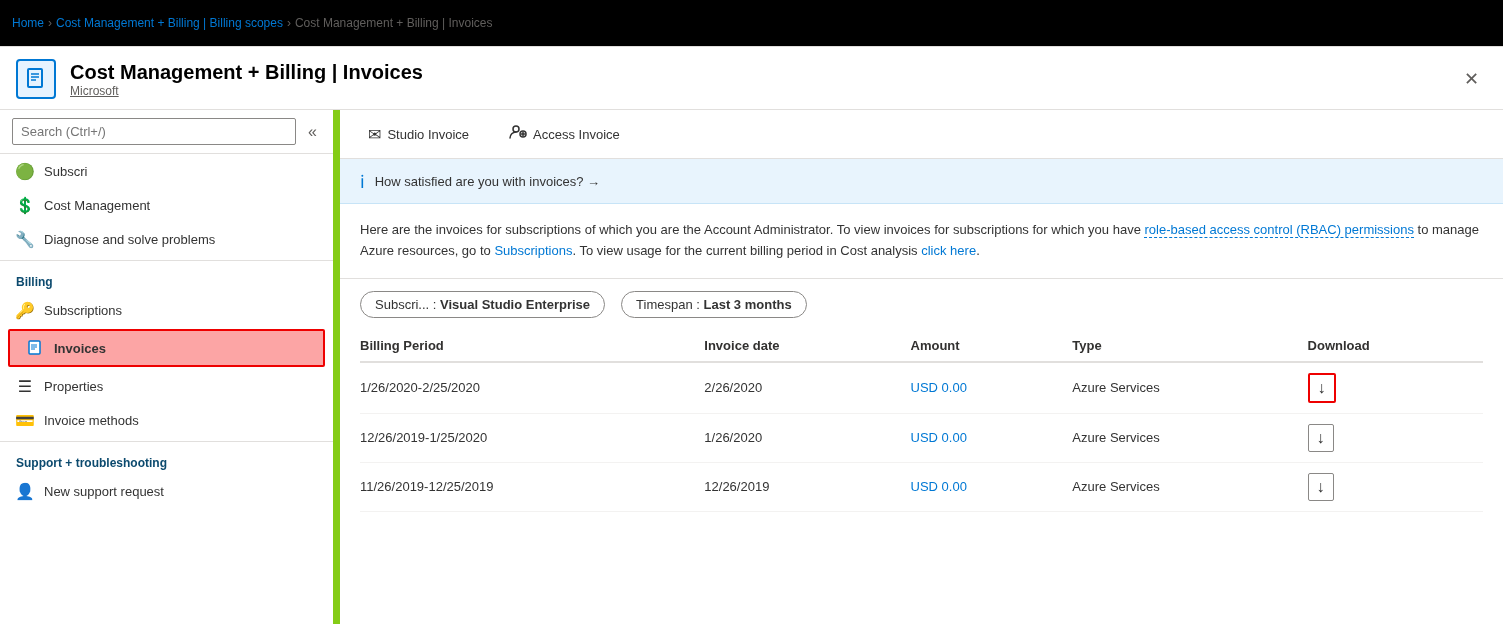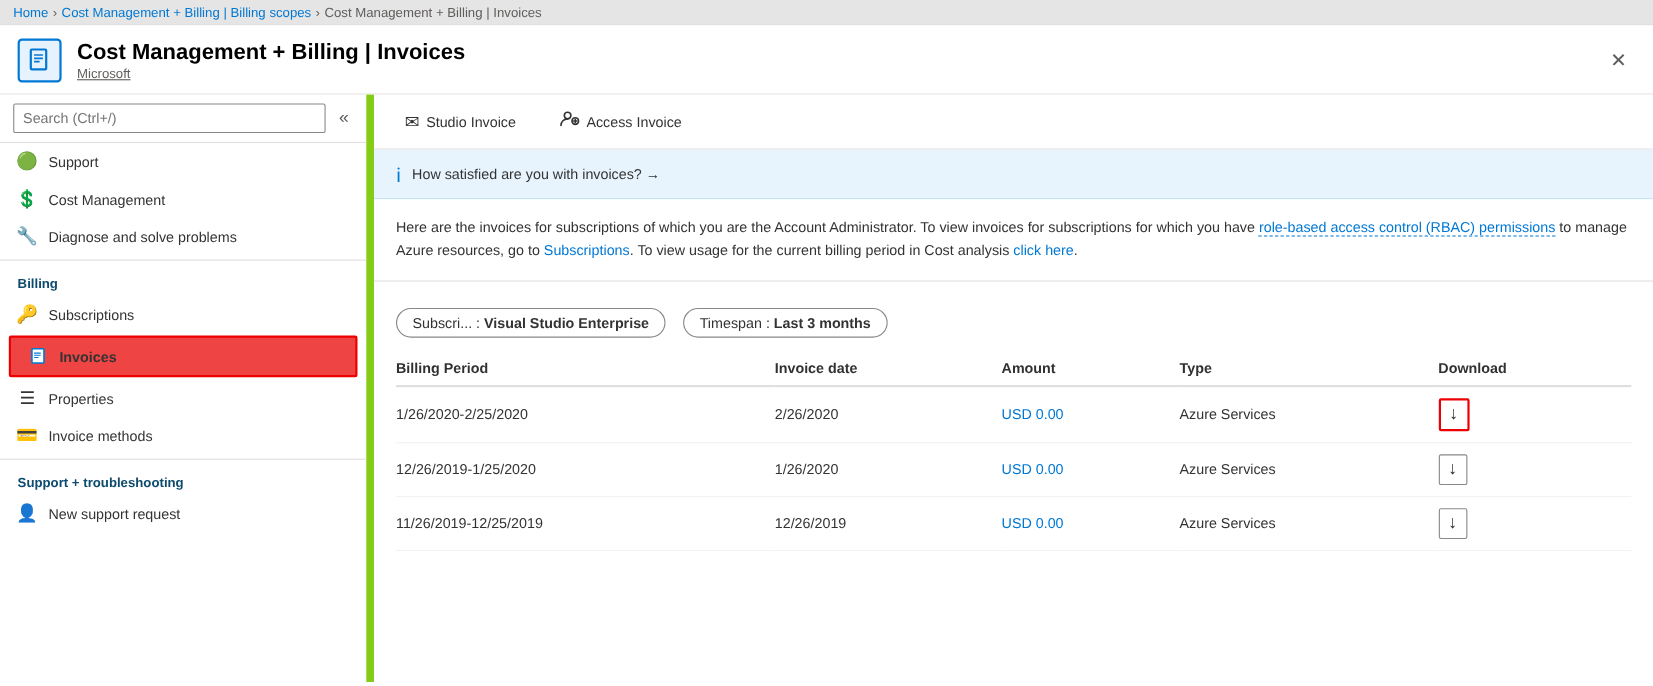--- a/index.html
+++ b/index.html
@@ -1,21 +1,21 @@
 <!DOCTYPE html>
 <html><head>
   <meta charset="utf-8">
   <style>
     * { box-sizing: border-box; margin: 0; padding: 0; }
     body { font-family: 'Segoe UI', Arial, sans-serif; font-size: 13px; color: #333; background: #fff; }
 
     
     .breadcrumb-bar {
-      background: #e5e5e5;
-      padding: 4px 12px;
+      background: #000000;
+      padding: 16px 12px;
       font-size: 12px;
       color: #605e5c;
       border-bottom: 1px solid #e1dfdd;
       display: flex;
       align-items: center;
       gap: 4px;
     }
     .breadcrumb-bar a { color: #0078d4; text-decoration: none; }
     .breadcrumb-sep { color: #605e5c; }
 
@@ -71,21 +71,21 @@
     }
     .collapse-btn { background: none; border: none; cursor: pointer; color: #605e5c; font-size: 16px; padding: 4px; }
 
     .nav-item {
       display: flex; align-items: center; gap: 10px;
       padding: 8px 16px;
       cursor: pointer;
       font-size: 13px;
       color: #333;
     }
-    .nav-item.active { background: #ef4444; font-weight: 600; }
+    .nav-item.active { background: #fca5a5; font-weight: 600; }
     .nav-icon { width: 18px; height: 18px; display: flex; align-items: center; justify-content: center; font-size: 16px; }
     .section-label { padding: 10px 16px 4px 16px; font-size: 12px; font-weight: 700; color: #0c4a6e; }
     .divider { border-bottom: 1px solid #e1dfdd; margin: 4px 0; }
 
     
     .content {
       flex: 1;
       overflow-y: auto;
       background: #fff;
       padding: 0;
@@ -130,21 +130,20 @@
       display: flex; align-items: center; gap: 16px;
       padding: 12px 20px;
     }
     .filter-pill {
       border: 1px solid #8a8886;
       border-radius: 20px;
       padding: 5px 14px;
       font-size: 13px;
       cursor: pointer;
       background: #fff;
-      margin-top: 12px;
     }
     .filter-pill strong { font-weight: 600; }
 
     
     .table-container { padding: 0 20px 20px 20px; }
     table { width: 100%; border-collapse: collapse; }
     thead tr { border-bottom: 2px solid #e1dfdd; }
     th { text-align: left; font-weight: 600; font-size: 13px; padding: 8px 12px 8px 0; color: #323130; margin-top: 20px; }
     td { padding: 10px 12px 10px 0; font-size: 13px; color: #333; border-bottom: 1px solid #f3f2f1; }
     td.amount { color: #0078d4; cursor: pointer; }
@@ -188,21 +187,21 @@
 <div class="main-layout">
 
   <div class="sidebar">
     <div class="search-bar">
       <input class="search-input" type="text" placeholder="Search (Ctrl+/)" style="">
       <button class="collapse-btn">«</button>
     </div>
 
     <div class="nav-item">
       <span class="nav-icon">🟢</span>
-      <span>Support</span>
+      <span>Subscri</span>
     </div>
     <div class="nav-item">
       <span class="nav-icon">💲</span>
       <span>Cost Management</span>
     </div>
     <div class="nav-item">
       <span class="nav-icon">🔧</span>
       <span>Diagnose and solve problems</span>
     </div>
 

